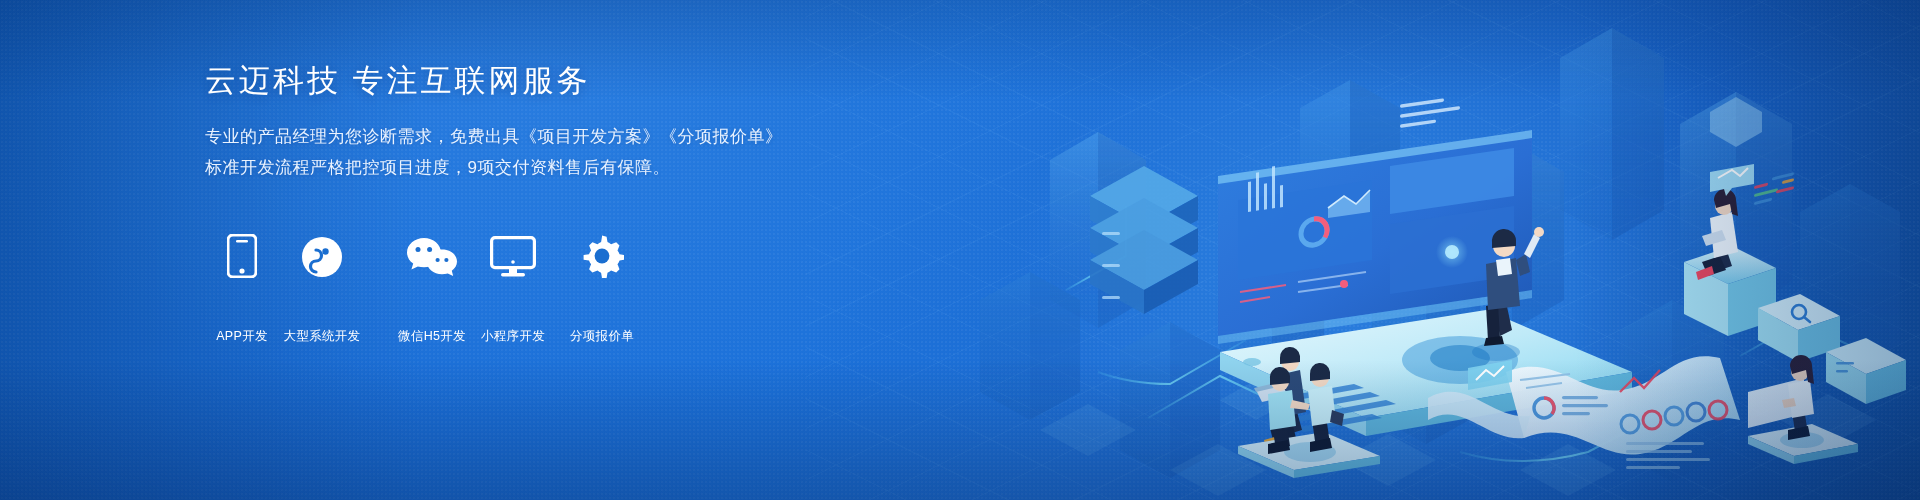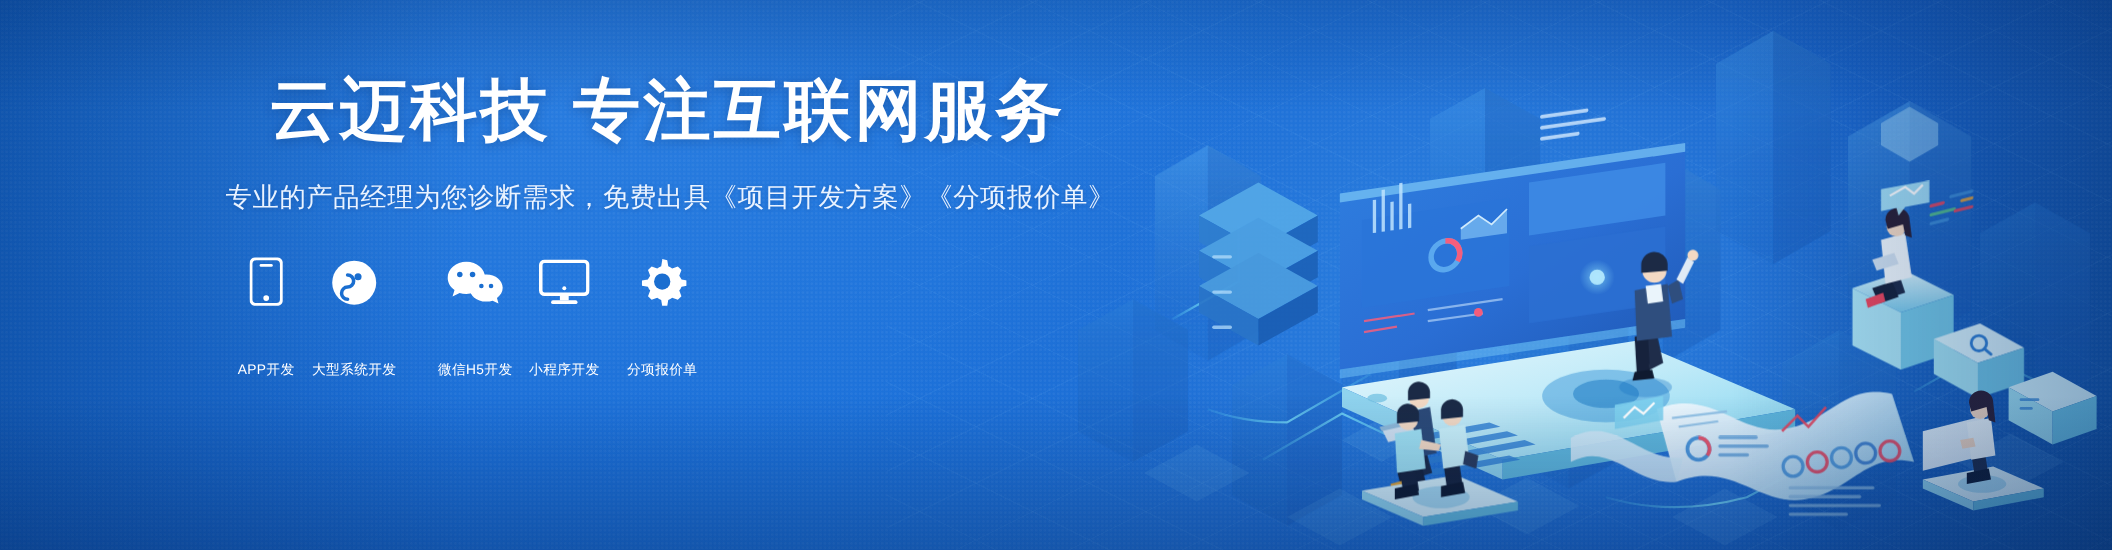--- a/index.html
+++ b/index.html
@@ -43,32 +43,31 @@
       repeating-linear-gradient(26.57deg, rgba(150,210,255,0.055) 0 1px, rgba(0,0,0,0) 1px 46px),
       repeating-linear-gradient(-26.57deg, rgba(150,210,255,0.055) 0 1px, rgba(0,0,0,0) 1px 46px);
   }
 
   
   .content {
     position:absolute; left:205px; top:62px;
     width:720px;
   }
   .headline {
-    font-size:61px;
-    font-weight:700;
+    font-size:31px;
+    font-weight:400;
     color:#ffffff;
     letter-spacing:3px;
     line-height:1.25;
     white-space:nowrap;
     text-shadow:0 2px 10px rgba(3,35,85,0.28);
-    margin-left:40px;
   }
   .subtitle {
     margin-top:20px;
-    font-size:24px;
+    font-size:17px;
     color:#eaf3ff;
     line-height:1.85;
     letter-spacing:.5px;
     white-space:nowrap;
     text-shadow:0 1px 4px rgba(4,38,90,0.22);
   }
   .subtitle div { white-space:nowrap; }
 
   
   .services {
@@ -452,20 +451,21 @@
 
     </svg>
   </div>
 
   <div class="bg-vignette"></div>
 
   <div class="content">
     <h1 class="headline">云迈科技 专注互联网服务</h1>
     <div class="subtitle">
       <div>专业的产品经理为您诊断需求，免费出具《项目开发方案》《分项报价单》</div>
+      <div>标准开发流程严格把控项目进度，9项交付资料售后有保障。</div>
     </div>
   </div>
 
   <div class="services">
 
     <div class="service svc-0">
       <span class="ico">
         <svg width="30" height="44" viewBox="0 0 30 44">
           <rect x="1" y="1" width="28" height="42" rx="5" ry="5" fill="none" stroke="#ffffff" stroke-width="3"></rect>
           <rect x="9" y="6" width="12" height="2.6" rx="1.3" fill="#ffffff"></rect>

